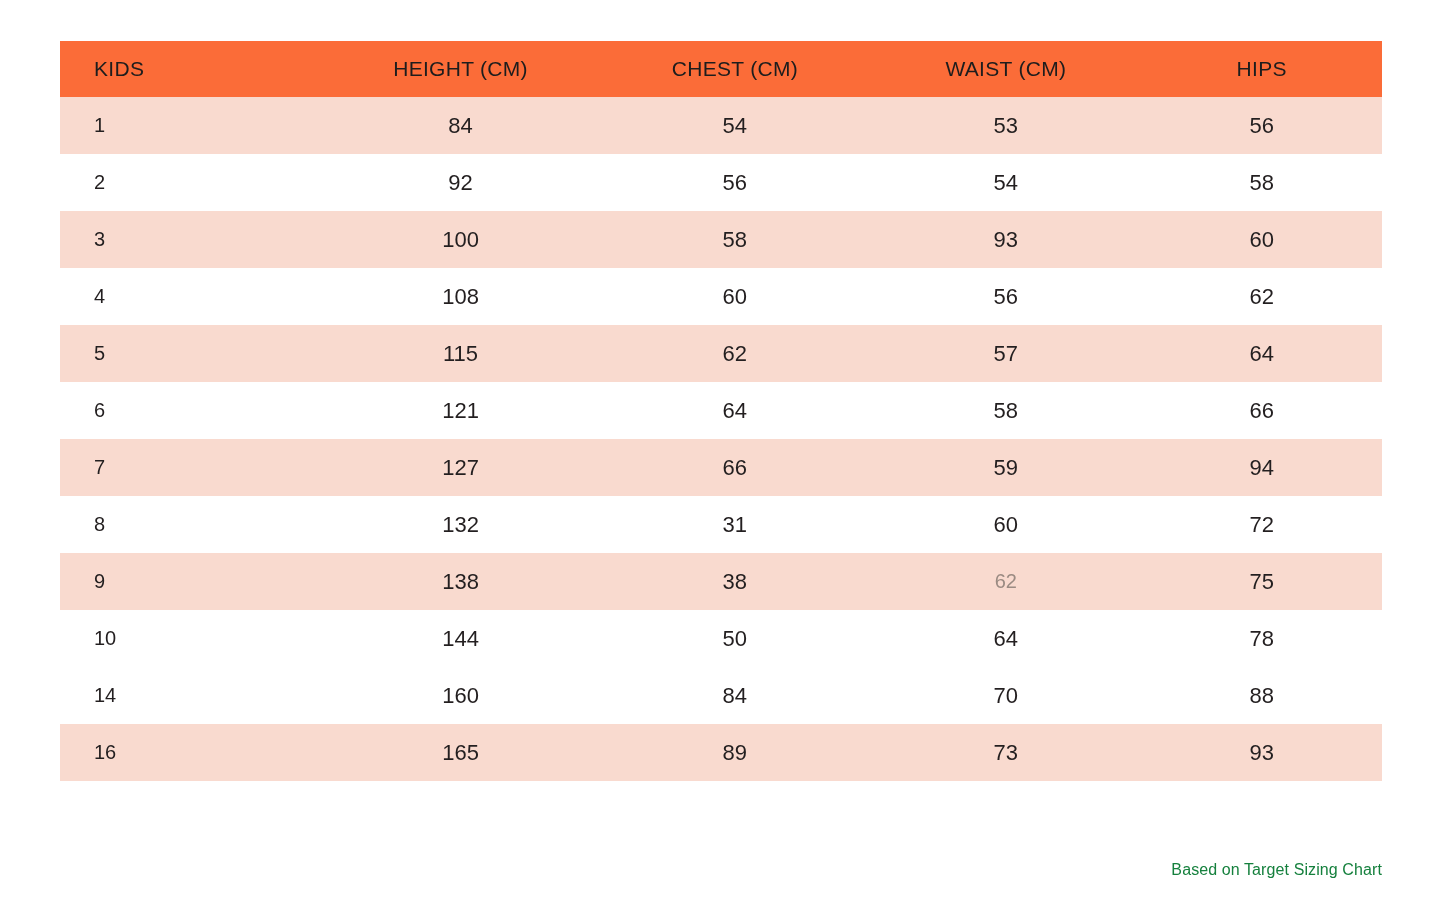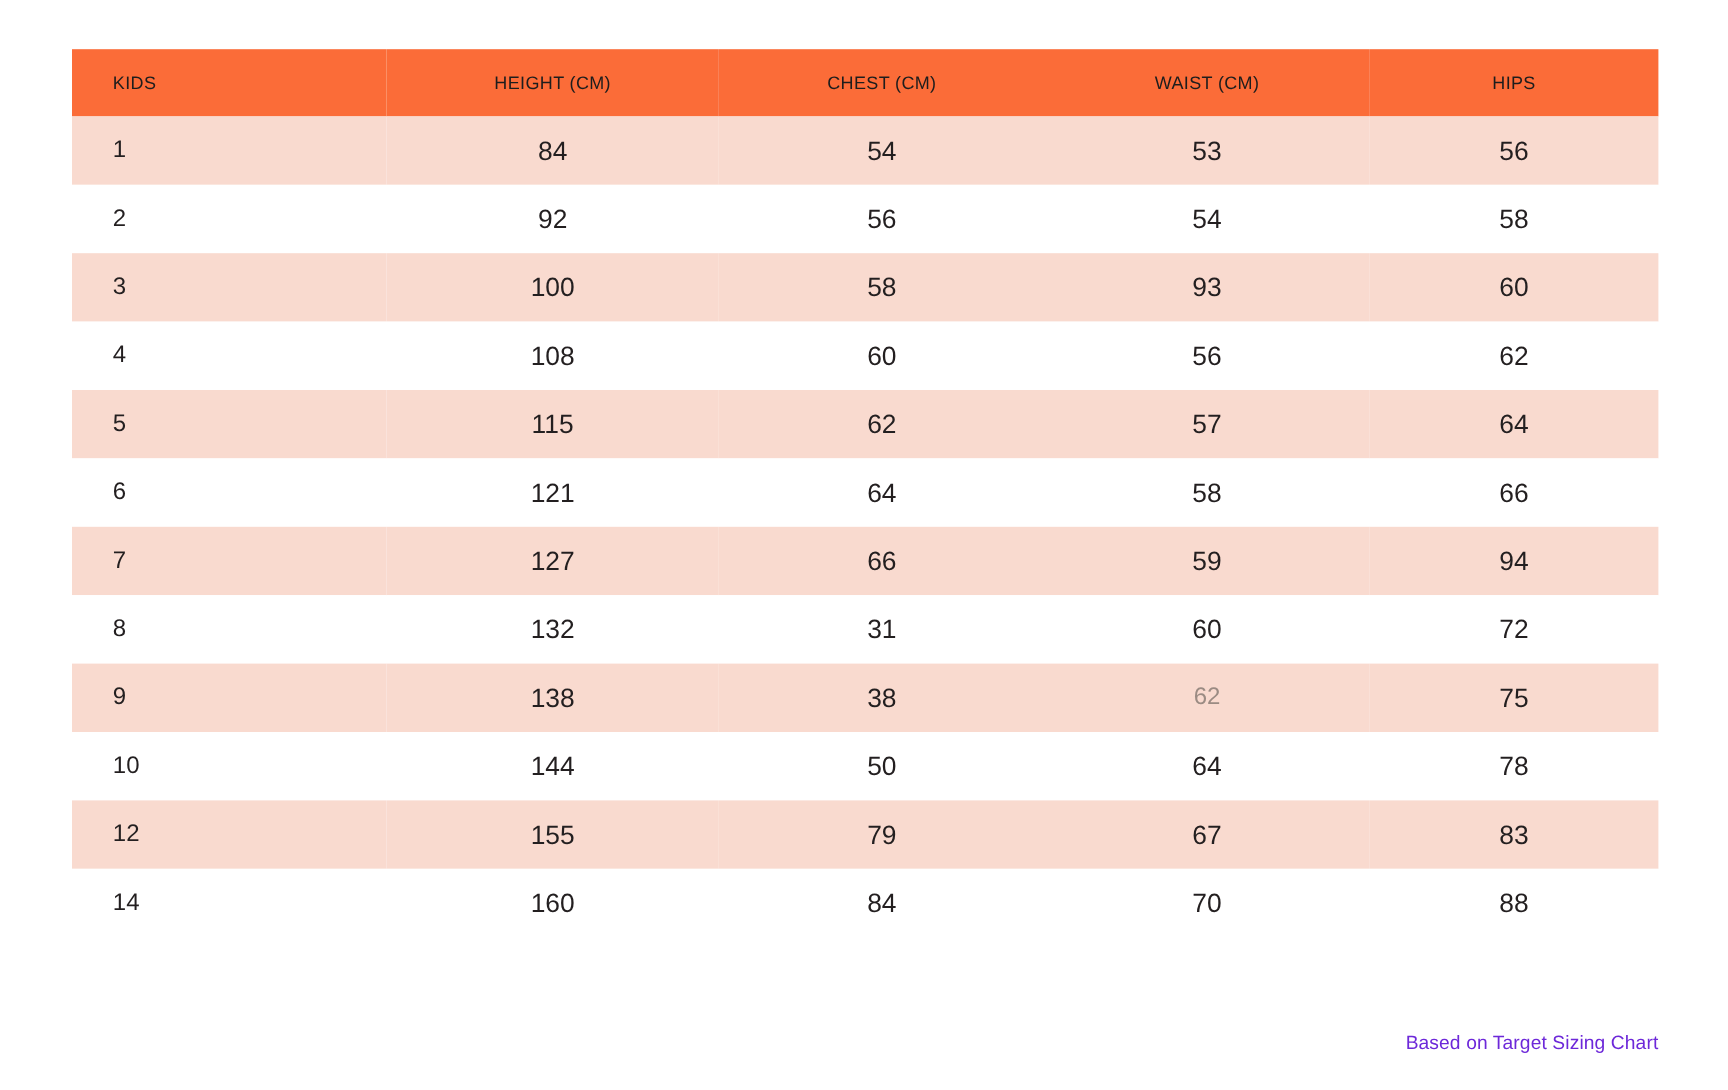--- a/index.html
+++ b/index.html
@@ -33,21 +33,21 @@
   }
   table.size-table col.c0 { width: 19.8%; }
   table.size-table col.c1 { width: 21.0%; }
   table.size-table col.c2 { width: 20.5%; }
   table.size-table col.c3 { width: 20.5%; }
   table.size-table col.c4 { width: 18.2%; }
 
   thead th {
     background: #fb6c38;
     color: #1d1d1d;
-    font-size: 15px;
+    font-size: 21px;
     font-weight: 400;
     letter-spacing: 0.3px;
     height: 56px;
     padding: 0;
     text-align: center;
     vertical-align: middle;
   }
   thead th.first {
     text-align: left;
     padding-left: 34px;
@@ -72,21 +72,21 @@
   }
   tbody td.muted {
     color: #9b8b83;
     font-size: 20px;
   }
   .footnote {
     position: absolute;
     right: 58px;
     top: 861px;
     font-size: 16px;
-    color: #6d28d9;
+    color: #15803d;
     text-align: right;
     letter-spacing: 0.1px;
   }
 </style>
 </head>
 <body>
 
 <div class="page">
 
   <div class="table-wrap">
@@ -171,33 +171,33 @@
           <td class="muted">62</td>
           <td>75</td>
         </tr>
         <tr>
           <td class="first">10</td>
           <td>144</td>
           <td>50</td>
           <td>64</td>
           <td>78</td>
         </tr>
-        <tr class="alt">
-          <td class="first">12</td>
-          <td>155</td>
-          <td>79</td>
-          <td>67</td>
-          <td>83</td>
-        </tr>
         <tr>
           <td class="first">14</td>
           <td>160</td>
           <td>84</td>
           <td>70</td>
           <td>88</td>
         </tr>
+        <tr class="alt">
+          <td class="first">16</td>
+          <td>165</td>
+          <td>89</td>
+          <td>73</td>
+          <td>93</td>
+        </tr>
       </tbody>
     </table>
   </div>
 
   <div class="footnote">Based on Target Sizing Chart</div>
 
 </div>
 
 </body></html>

